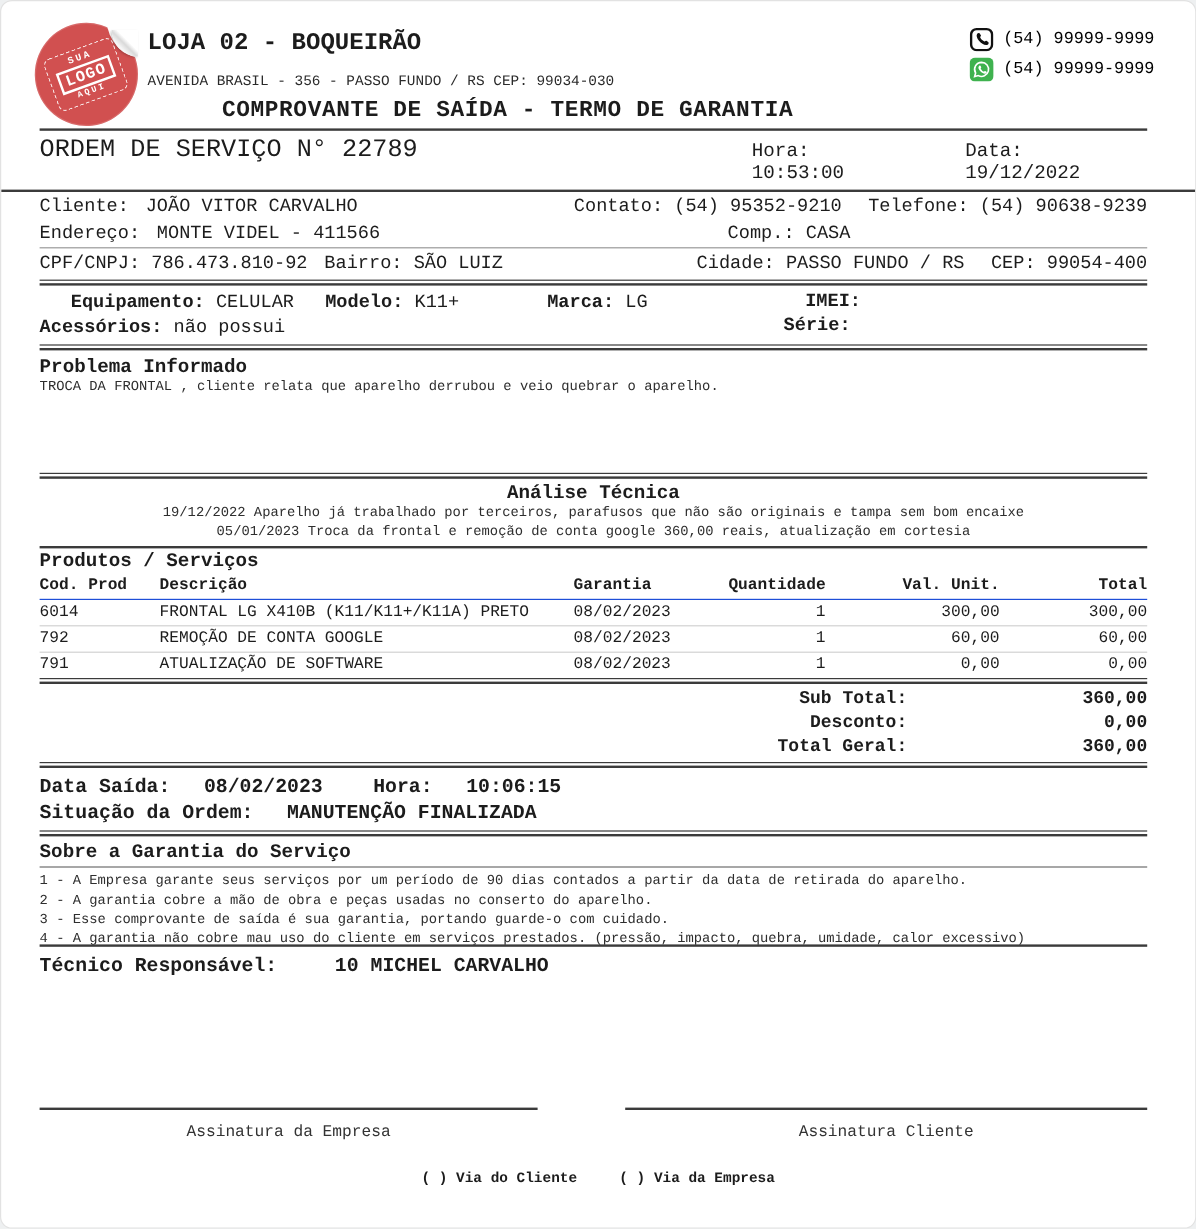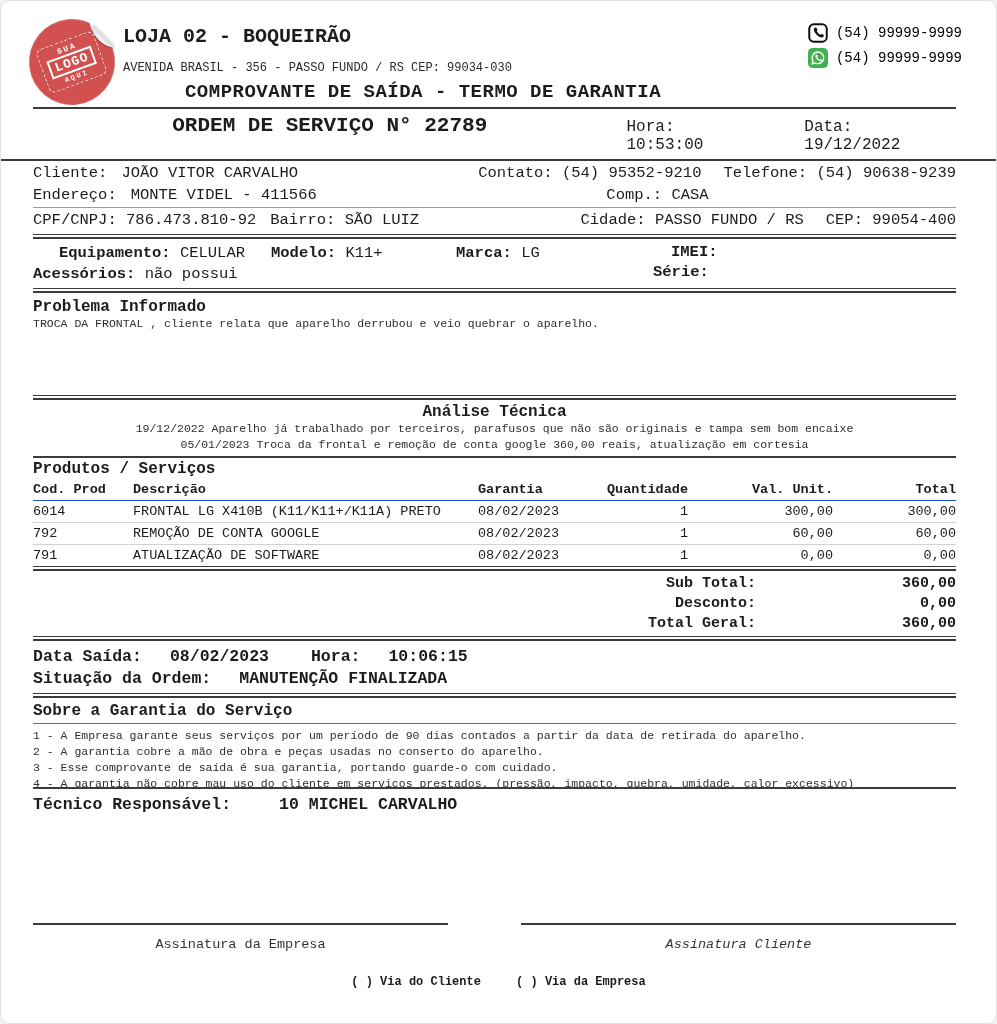--- a/index.html
+++ b/index.html
@@ -35,21 +35,21 @@
   .store-name { position:absolute; left:122px; top:24px; font-size:20px; font-weight:bold; }
   .store-address { position:absolute; left:122px; top:60px; font-size:12px; color:#2a2a2a; }
   .phones { position:absolute; right:34px; top:22px; display:flex; flex-direction:column; gap:5px; }
   .phone-row { display:flex; align-items:center; gap:8px; font-size:14px; color:#000000; }
   .doc-title { position:absolute; left:112px; top:80px; width:620px; text-align:center;
     font-size:19px; font-weight:bold; letter-spacing:.5px; }
 
   
   .order-row { display:flex; align-items:baseline; padding:5px 40px 5px 32px;
     border-bottom:2px solid #3b3b3b; }
-  .order-title { width:600px; text-align:center; font-size:21px; font-weight:bold; }
+  .order-title { width:600px; font-size:21px; font-weight:normal; }
   .order-meta { margin-left:auto; display:flex; gap:45px; font-size:16px; }
 
   
   .client-sec { padding:1px 40px 3px 32px; font-size:15.5px; }
   .c-row { display:flex; padding:2px 0; }
   .c-left { width:436px; display:flex; gap:14px; }
   .c-right { flex:1; display:flex; justify-content:flex-end; gap:22px; }
   .c-right.center { justify-content:center; padding-right:110px; }
   .c-rule { border-top:1px solid #9a9a9a; margin:1px 0; }
 
@@ -88,21 +88,21 @@
 
   .sobre-sec { padding:4px 40px 0 32px; }
   .sobre-rule { border-top:1px solid #6e6e6e; margin:3px 0 4px; }
 
   .tecnico-sec { position:absolute; top:786px; left:0; right:0; padding:0 40px 0 32px; }
   .tecnico-inner { border-top:2px solid #3b3b3b; padding-top:6px; display:flex; gap:48px;
     font-size:16.5px; font-weight:bold; }
 
   .sig-block { position:absolute; top:922px; left:32px; right:40px;
     display:flex; justify-content:space-between; }
-  .sig { width:415px; } .sig.right { width:435px;font-style:italic; }
+  .sig { width:415px; } .sig.right { width:435px; }
   .sig-line { border-top:2px solid #3b3b3b; }
   .sig-label { text-align:center; font-size:13.5px; margin-top:12px; color:#333; }
 
   .via-row { position:absolute; top:974px; left:0; width:100%; text-align:center;
     font-size:12px; font-weight:bold; }
   .via-row span { margin:0 14px; }
 
   .icon-svg { display:block; }
 </style>
 </head>

